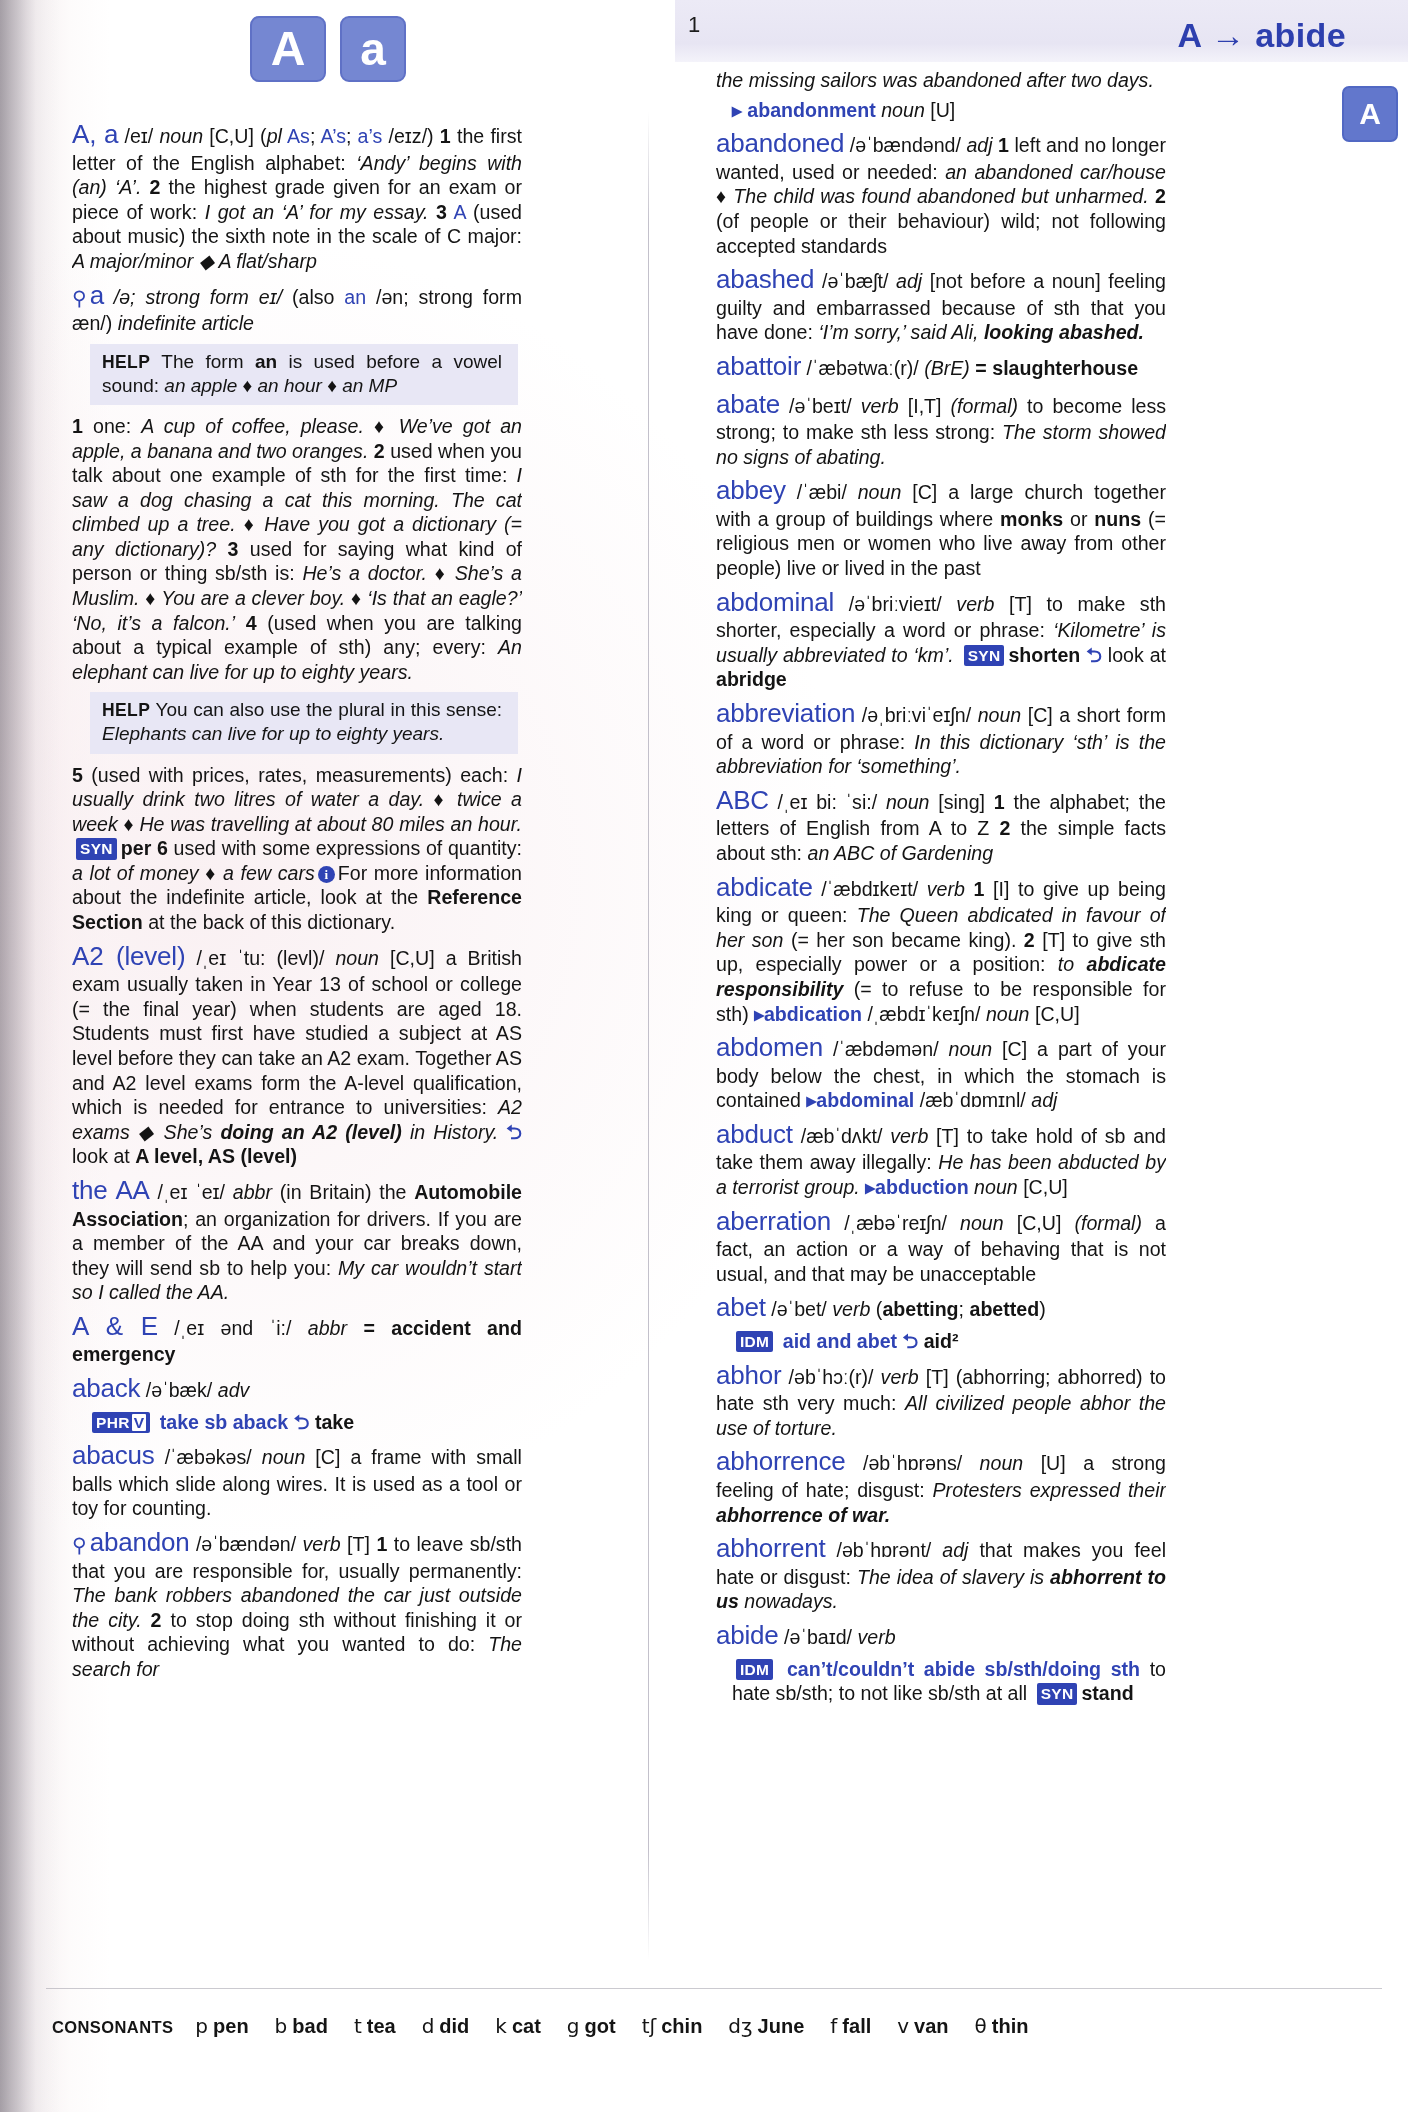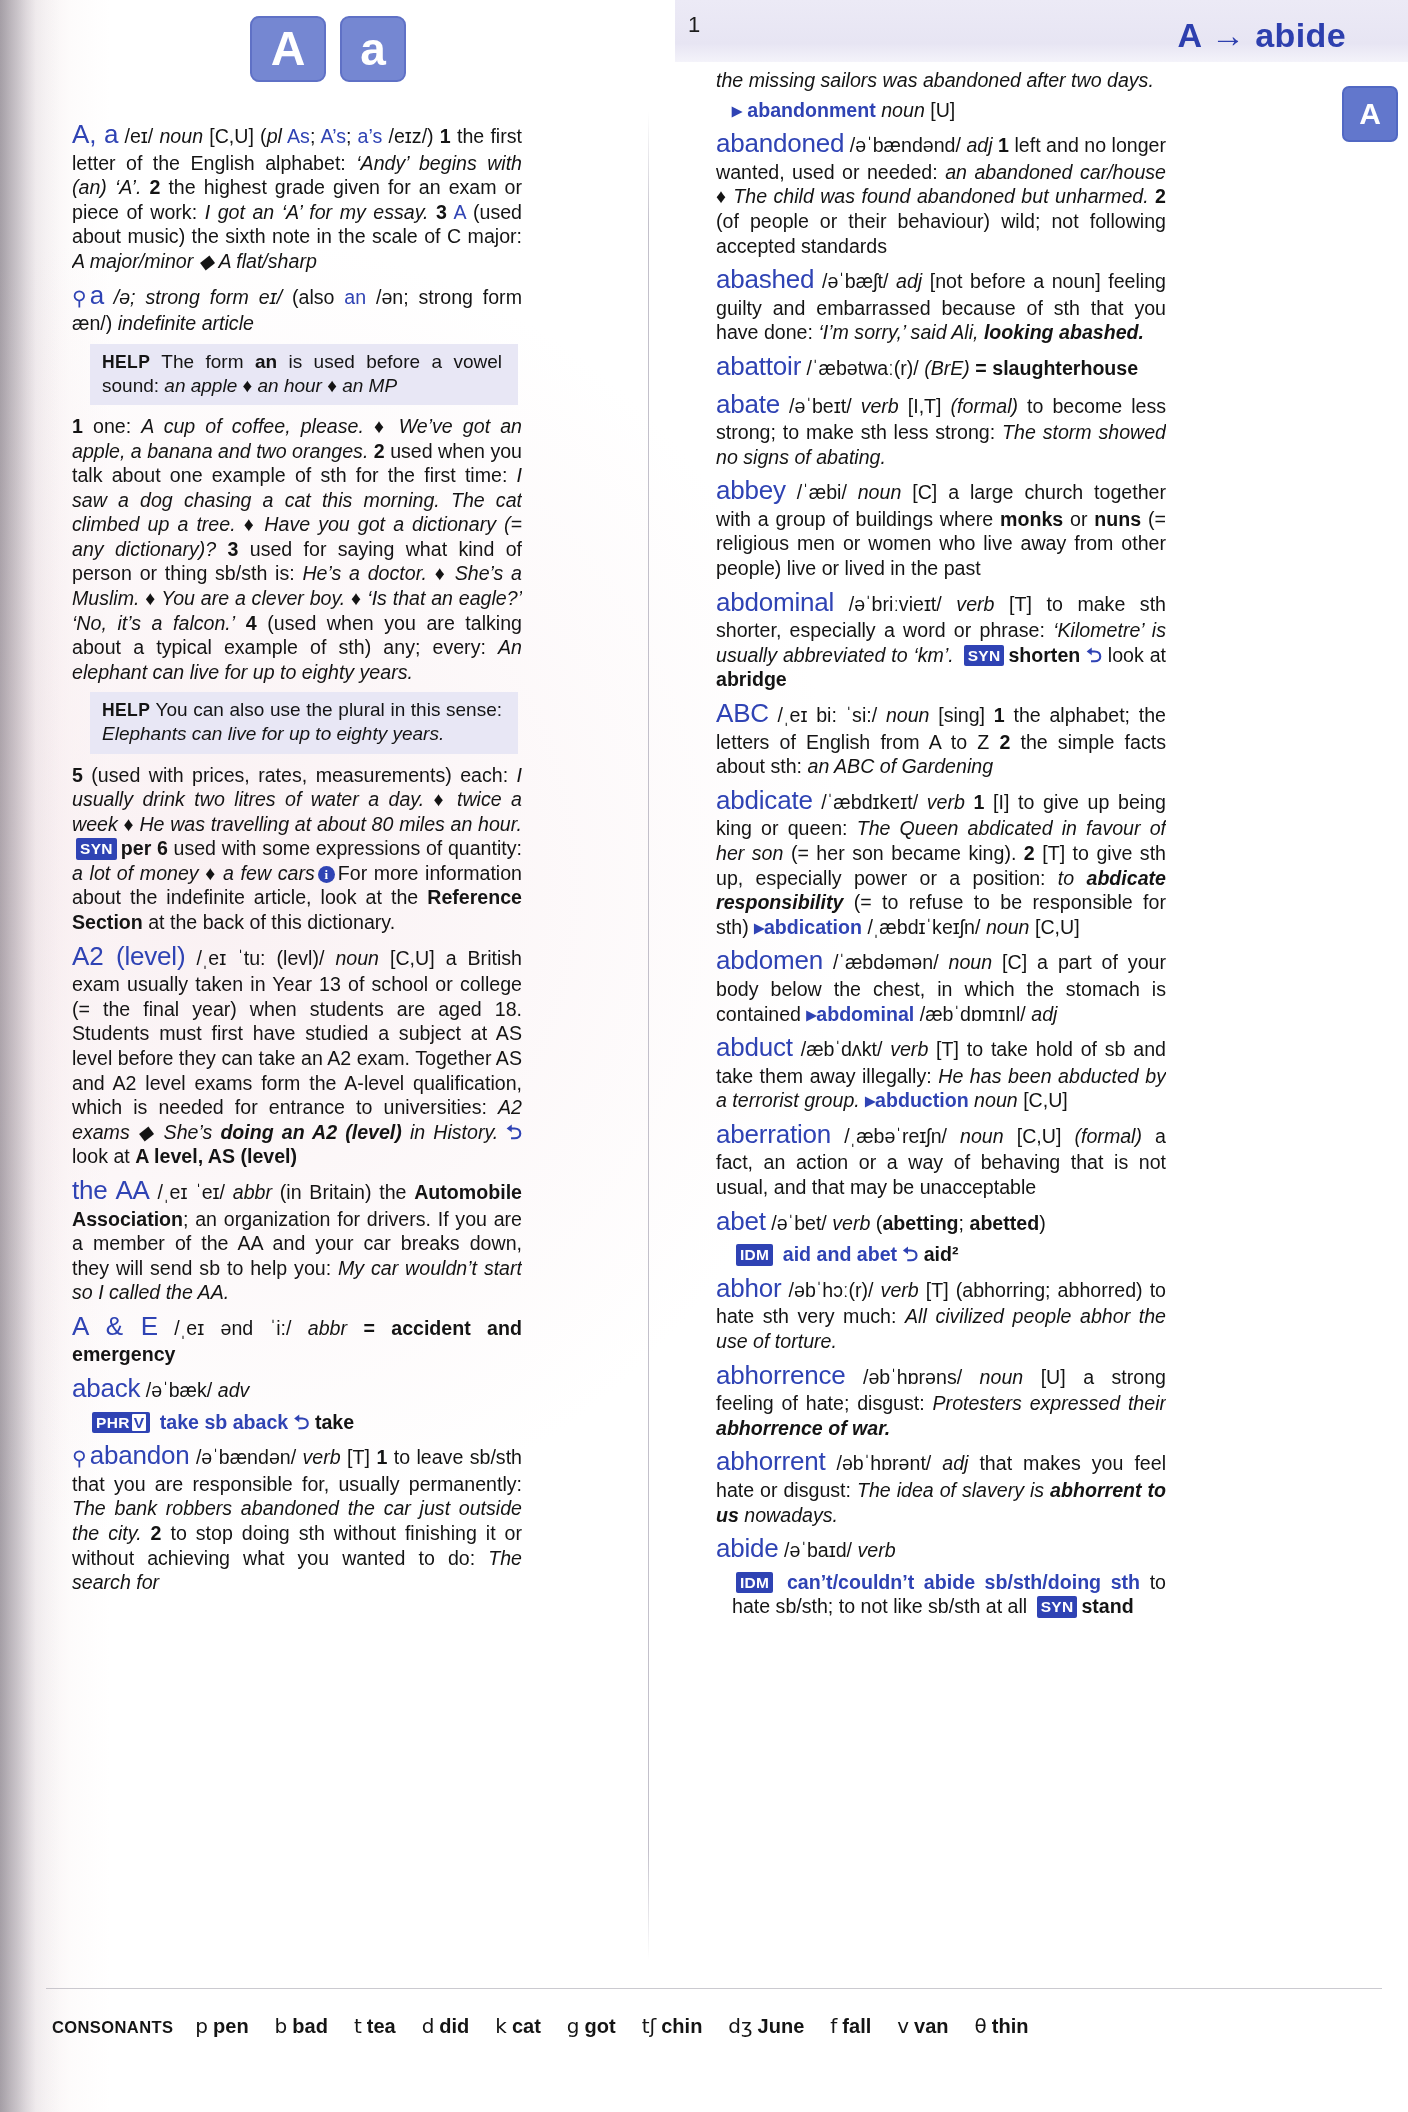--- a/index.html
+++ b/index.html
@@ -251,20 +251,27 @@
         <span>/əˈbæk/</span>
         <span class="it">adv</span>
       </p>
       <p class="entry idmline">
         <span class="badge phrv">PHR<span class="v">V</span></span>
         <span class="blueb">take sb aback</span>
         <span class="arrow">⮌</span>
         <span class="b">take</span>
       </p>
 
+      <p class="entry">
+        <span class="hw">abacus</span>
+        <span>/ˈæbəkəs/</span>
+        <span class="it">noun</span>
+        <span>[C]</span>
+        <span>a frame with small balls which slide along wires. It is used as a tool or toy for counting.</span>
+      </p>
 
       <p class="entry">
         <span class="keyicon">⚲</span><span class="hw">abandon</span>
         <span>/əˈbændən/</span>
         <span class="it">verb</span>
         <span>[T]</span>
         <span class="b">1</span>
         <span>to leave sb/sth that you are responsible for, usually permanently:</span>
         <span class="it">The bank robbers abandoned the car just outside the city.</span>
         <span class="b">2</span>
@@ -336,20 +343,28 @@
         <span>/əˈbriːvieɪt/</span>
         <span class="it">verb</span>
         <span>[T]</span>
         <span>to make sth shorter, especially a word or phrase:</span>
         <span class="it">‘Kilometre’ is usually abbreviated to ‘km’.</span>
         <span class="badge">SYN</span><span class="b">shorten</span>
         <span class="arrow">⮌</span>
         <span>look at <span class="b">abridge</span></span>
       </p>
 
+      <p class="entry">
+        <span class="hw">abbreviation</span>
+        <span>/əˌbriːviˈeɪʃn/</span>
+        <span class="it">noun</span>
+        <span>[C]</span>
+        <span>a short form of a word or phrase:</span>
+        <span class="it">In this dictionary ‘sth’ is the abbreviation for ‘something’.</span>
+      </p>
 
       <p class="entry">
         <span class="hw">ABC</span>
         <span>/ˌeɪ bi: ˈsi:/</span>
         <span class="it">noun</span>
         <span>[sing]</span>
         <span class="b">1</span>
         <span>the alphabet; the letters of English from A to Z</span>
         <span class="b">2</span>
         <span>the simple facts about sth:</span>

